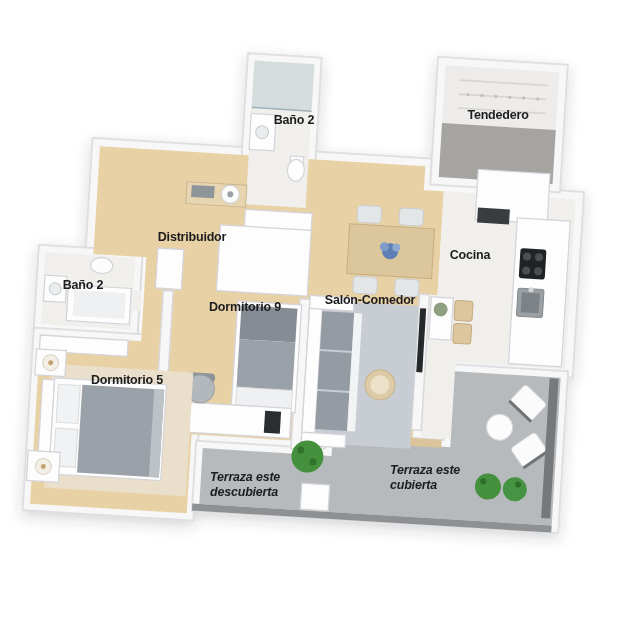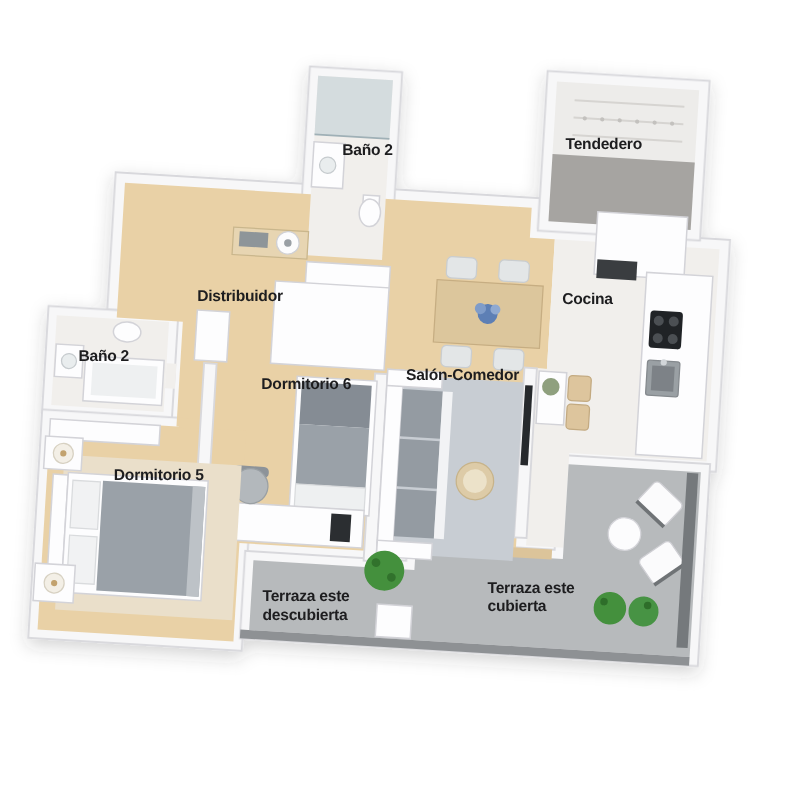--- a/index.html
+++ b/index.html
@@ -5,21 +5,21 @@
   html,body{margin:0;padding:0;background:#ffffff;}
   .stage{position:relative;width:640px;height:640px;background:#ffffff;overflow:hidden;
          font-family:"Liberation Sans","DejaVu Sans",sans-serif;}
   .plan-svg{position:absolute;left:0;top:0;width:640px;height:640px;}
   .wall{fill:#f7f7f8;stroke:#d8d8dc;stroke-width:1.5;}
   .wfurn{fill:#fdfdfe;stroke:#d3d3d8;stroke-width:1.2;}
   .chair{fill:#e3e6e7;stroke:#c9cdd0;stroke-width:1;}
   .lbl{position:absolute;color:#1d1d1f;font-size:12.5px;font-weight:600;
        letter-spacing:-0.2px;white-space:nowrap;}
   .lbl.c{transform:translate(-50%,-50%);padding-left:12px;}
-  .lbl2{line-height:15px;}
+  .lbl2{line-height:15px;font-style:italic;}
 </style>
 </head>
 <body>
 
 <div class="stage">
   <svg class="plan-svg" viewBox="0 0 640 640">
     <defs>
       <filter id="soft" x="-20%" y="-20%" width="140%" height="140%">
         <feDropShadow dx="0" dy="5" stdDeviation="7" flood-color="#30343a" flood-opacity="0.2"></feDropShadow>
       </filter>
@@ -187,25 +187,25 @@
         <circle cx="526" cy="477" r="12" fill="#479344"></circle>
         <circle cx="529" cy="472" r="3" fill="#2e6e2a"></circle>
         <circle cx="317" cy="457" r="16" fill="#44903d"></circle>
         <circle cx="310" cy="451" r="3.5" fill="#31722c"></circle>
         <circle cx="323" cy="462" r="3.5" fill="#31722c"></circle>
       </g>
     </g>
   </svg>
 
   <div class="lbl c" style="left:288px;top:120px">Baño 2</div>
-  <div class="lbl c" style="left:477px;top:115px">Tendedero</div>
+  <div class="lbl c" style="left:492px;top:115px">Tendedero</div>
   <div class="lbl c" style="left:186px;top:237px">Distribuidor</div>
-  <div class="lbl c" style="left:464px;top:239px">Cocina</div>
+  <div class="lbl c" style="left:464px;top:255px">Cocina</div>
   <div class="lbl c" style="left:77px;top:285px">Baño 2</div>
-  <div class="lbl c" style="left:239px;top:307px">Dormitorio 6</div>
+  <div class="lbl c" style="left:239px;top:307px">Dormitorio 9</div>
   <div class="lbl c" style="left:364px;top:300px">Salón-Comedor</div>
   <div class="lbl c" style="left:121px;top:380px">Dormitorio 5</div>
   <div class="lbl lbl2" style="left:210px;top:470px">
     <div>Terraza este</div>
     <div>descubierta</div>
   </div>
   <div class="lbl lbl2" style="left:390px;top:463px">
     <div>Terraza este</div>
     <div>cubierta</div>
   </div>

